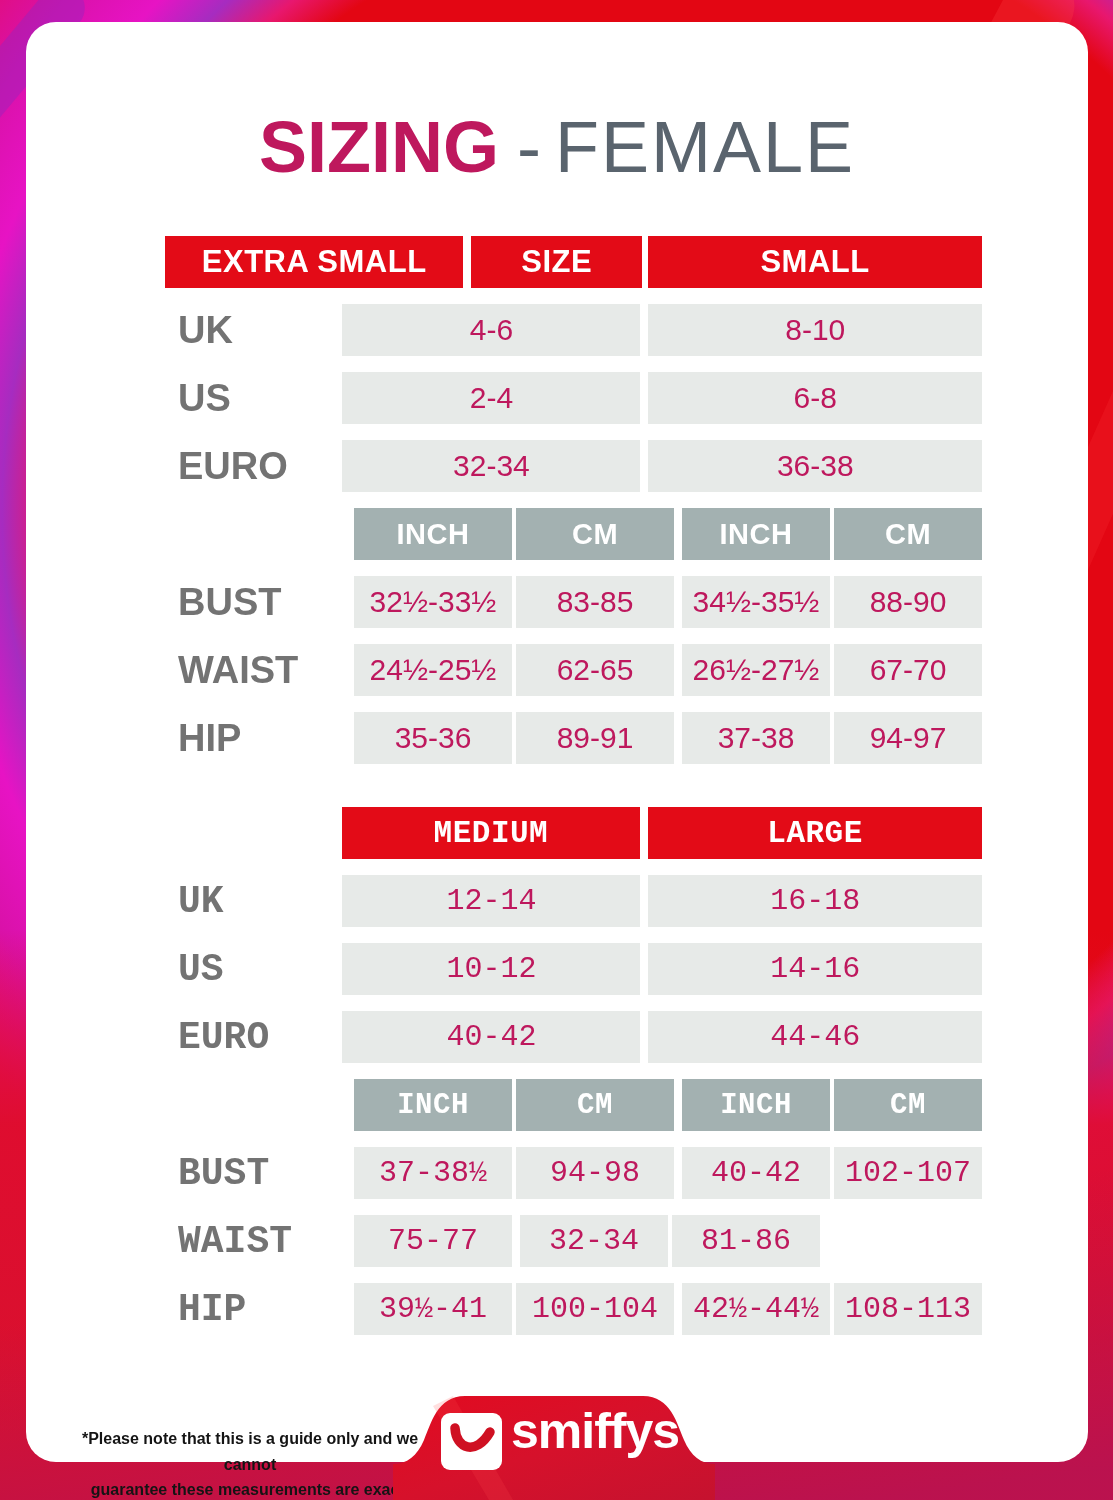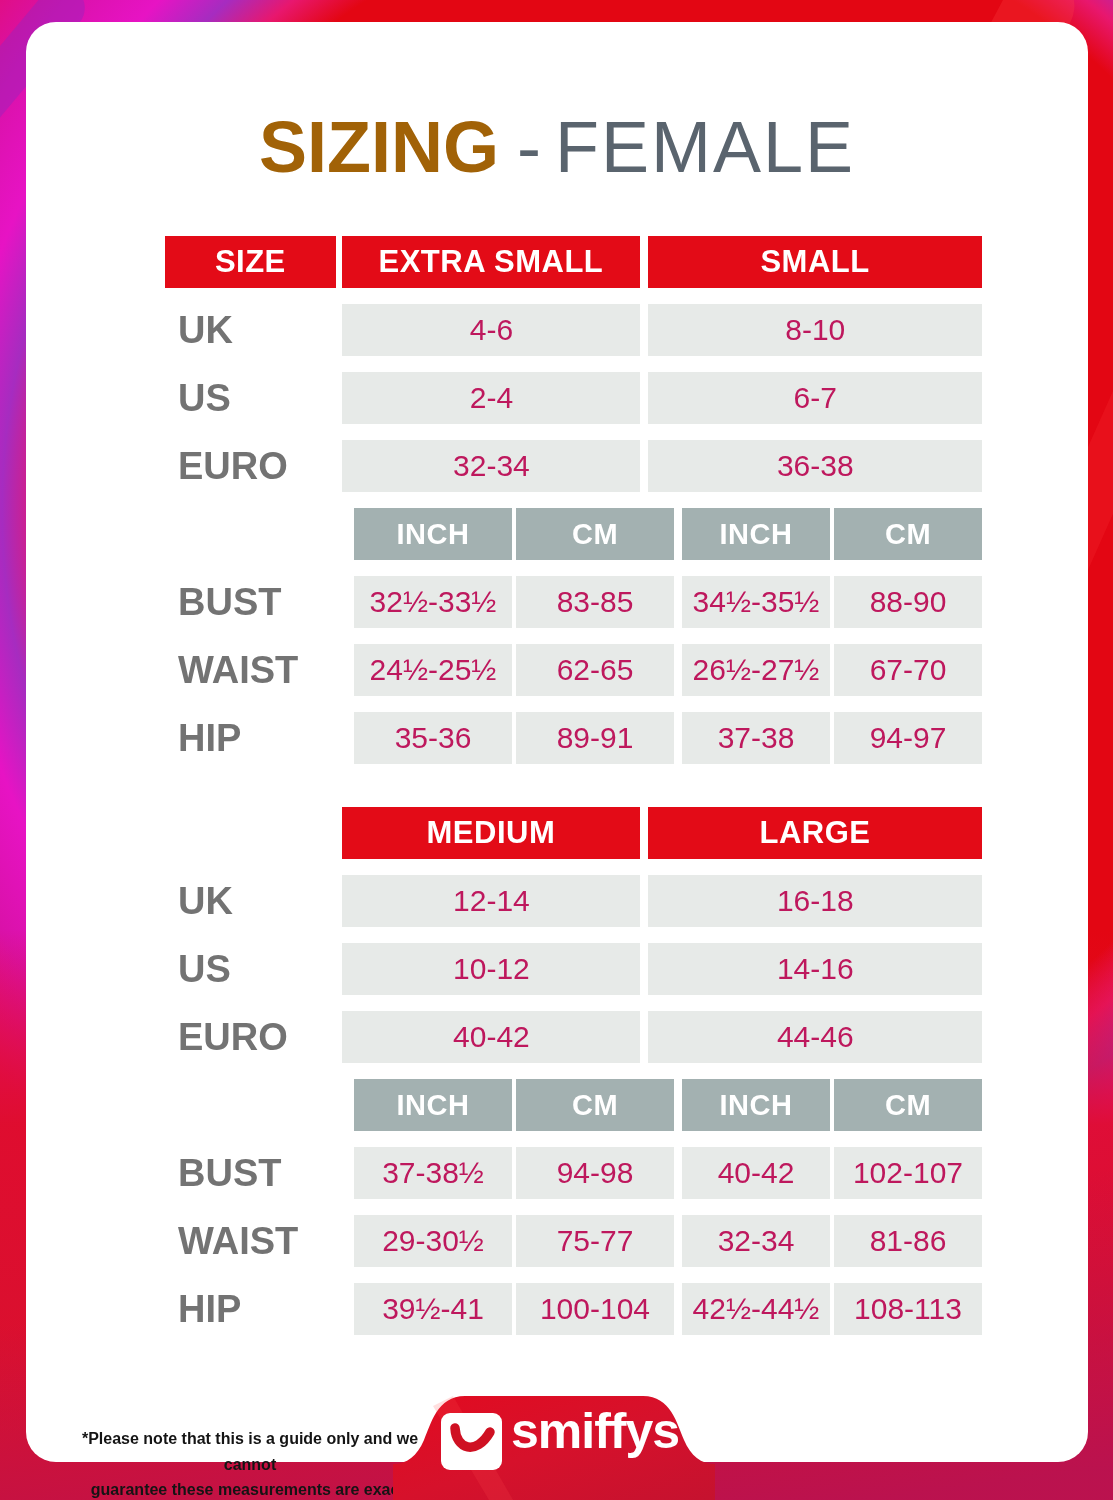--- a/index.html
+++ b/index.html
@@ -14,27 +14,27 @@
   .streak{position:absolute;pointer-events:none;}
   .streak.s1{left:880px;top:-60px;width:70px;height:600px;background:rgba(255,70,70,.25);transform:rotate(28deg);border-radius:40px;}
   .streak.s2{left:1000px;top:300px;width:50px;height:700px;background:rgba(255,60,60,.2);transform:rotate(24deg);border-radius:40px;}
   .streak.s3{left:-30px;top:-40px;width:46px;height:260px;background:rgba(150,35,190,.45);transform:rotate(40deg);border-radius:30px;}
   .card{
     position:absolute;left:26px;top:22px;width:1062px;height:1440px;
     background:#ffffff;border-radius:30px;
   }
   
   .title{position:absolute;left:0;top:88px;width:100%;text-align:center;font-size:72px;line-height:1.05;white-space:nowrap;}
-  .title .t-red{color:#a16207;font-weight:bold;letter-spacing:0px;}
+  .title .t-red{color:#be185d;font-weight:bold;letter-spacing:0px;}
   .title .t-sep{color:#5a646e;font-weight:normal;margin:0 14px 0 18px;}
   .title .t-gray{color:#5a646e;font-weight:normal;letter-spacing:2px;}
   
   .sztable{position:absolute;left:139px;width:817px;}
   .t1{top:214px;}
-  .t2{top:785px;}
+  .t2{top:785px;font-family:Liberation Mono, monospace;}
   .row{display:flex;height:52px;margin-bottom:16px;}
   .cell{box-sizing:border-box;display:flex;align-items:center;justify-content:center;}
   .c-label{width:183px;margin-right:6px;}
   .c-g1{width:320px;margin-right:8px;}
   .c-g2{width:358px;}
   .c-u1{width:158px;}
   .c-u1.gap{margin-right:4px;}
   .c-u1.endgap{margin-right:8px;}
   .c-u2{width:148px;}
   .c-u2.gap{margin-right:4px;}
@@ -69,33 +69,33 @@
   <div class="streak s3"></div>
 
   <div class="card">
 
     <div class="title">
       <span class="t-red">SIZING</span><span class="t-sep">-</span><span class="t-gray">FEMALE</span>
     </div>
 
     <div class="sztable t1">
       <div class="row">
+        <div class="cell c-g1 red">EXTRA SMALL</div>
         <div class="cell c-label red">SIZE</div>
-        <div class="cell c-g1 red">EXTRA SMALL</div>
         <div class="cell c-g2 red">SMALL</div>
       </div>
       <div class="row">
         <div class="cell c-label lab">UK</div>
         <div class="cell c-g1 lite">4-6</div>
         <div class="cell c-g2 lite">8-10</div>
       </div>
       <div class="row">
         <div class="cell c-label lab">US</div>
         <div class="cell c-g1 lite">2-4</div>
-        <div class="cell c-g2 lite">6-7</div>
+        <div class="cell c-g2 lite">6-8</div>
       </div>
       <div class="row">
         <div class="cell c-label lab">EURO</div>
         <div class="cell c-g1 lite">32-34</div>
         <div class="cell c-g2 lite">36-38</div>
       </div>
       <div class="row">
         <div class="cell c-label empty"></div>
         <div class="cell c-u1 gap gray">INCH</div>
         <div class="cell c-u1 endgap gray">CM</div>
@@ -155,21 +155,20 @@
       </div>
       <div class="row">
         <div class="cell c-label lab">BUST</div>
         <div class="cell c-u1 gap lite">37-38½</div>
         <div class="cell c-u1 endgap lite">94-98</div>
         <div class="cell c-u2 gap lite">40-42</div>
         <div class="cell c-u2 lite">102-107</div>
       </div>
       <div class="row">
         <div class="cell c-label lab">WAIST</div>
-        <div class="cell c-u1 gap lite">29-30½</div>
         <div class="cell c-u1 endgap lite">75-77</div>
         <div class="cell c-u2 gap lite">32-34</div>
         <div class="cell c-u2 lite">81-86</div>
       </div>
       <div class="row">
         <div class="cell c-label lab">HIP</div>
         <div class="cell c-u1 gap lite">39½-41</div>
         <div class="cell c-u1 endgap lite">100-104</div>
         <div class="cell c-u2 gap lite">42½-44½</div>
         <div class="cell c-u2 lite">108-113</div>

